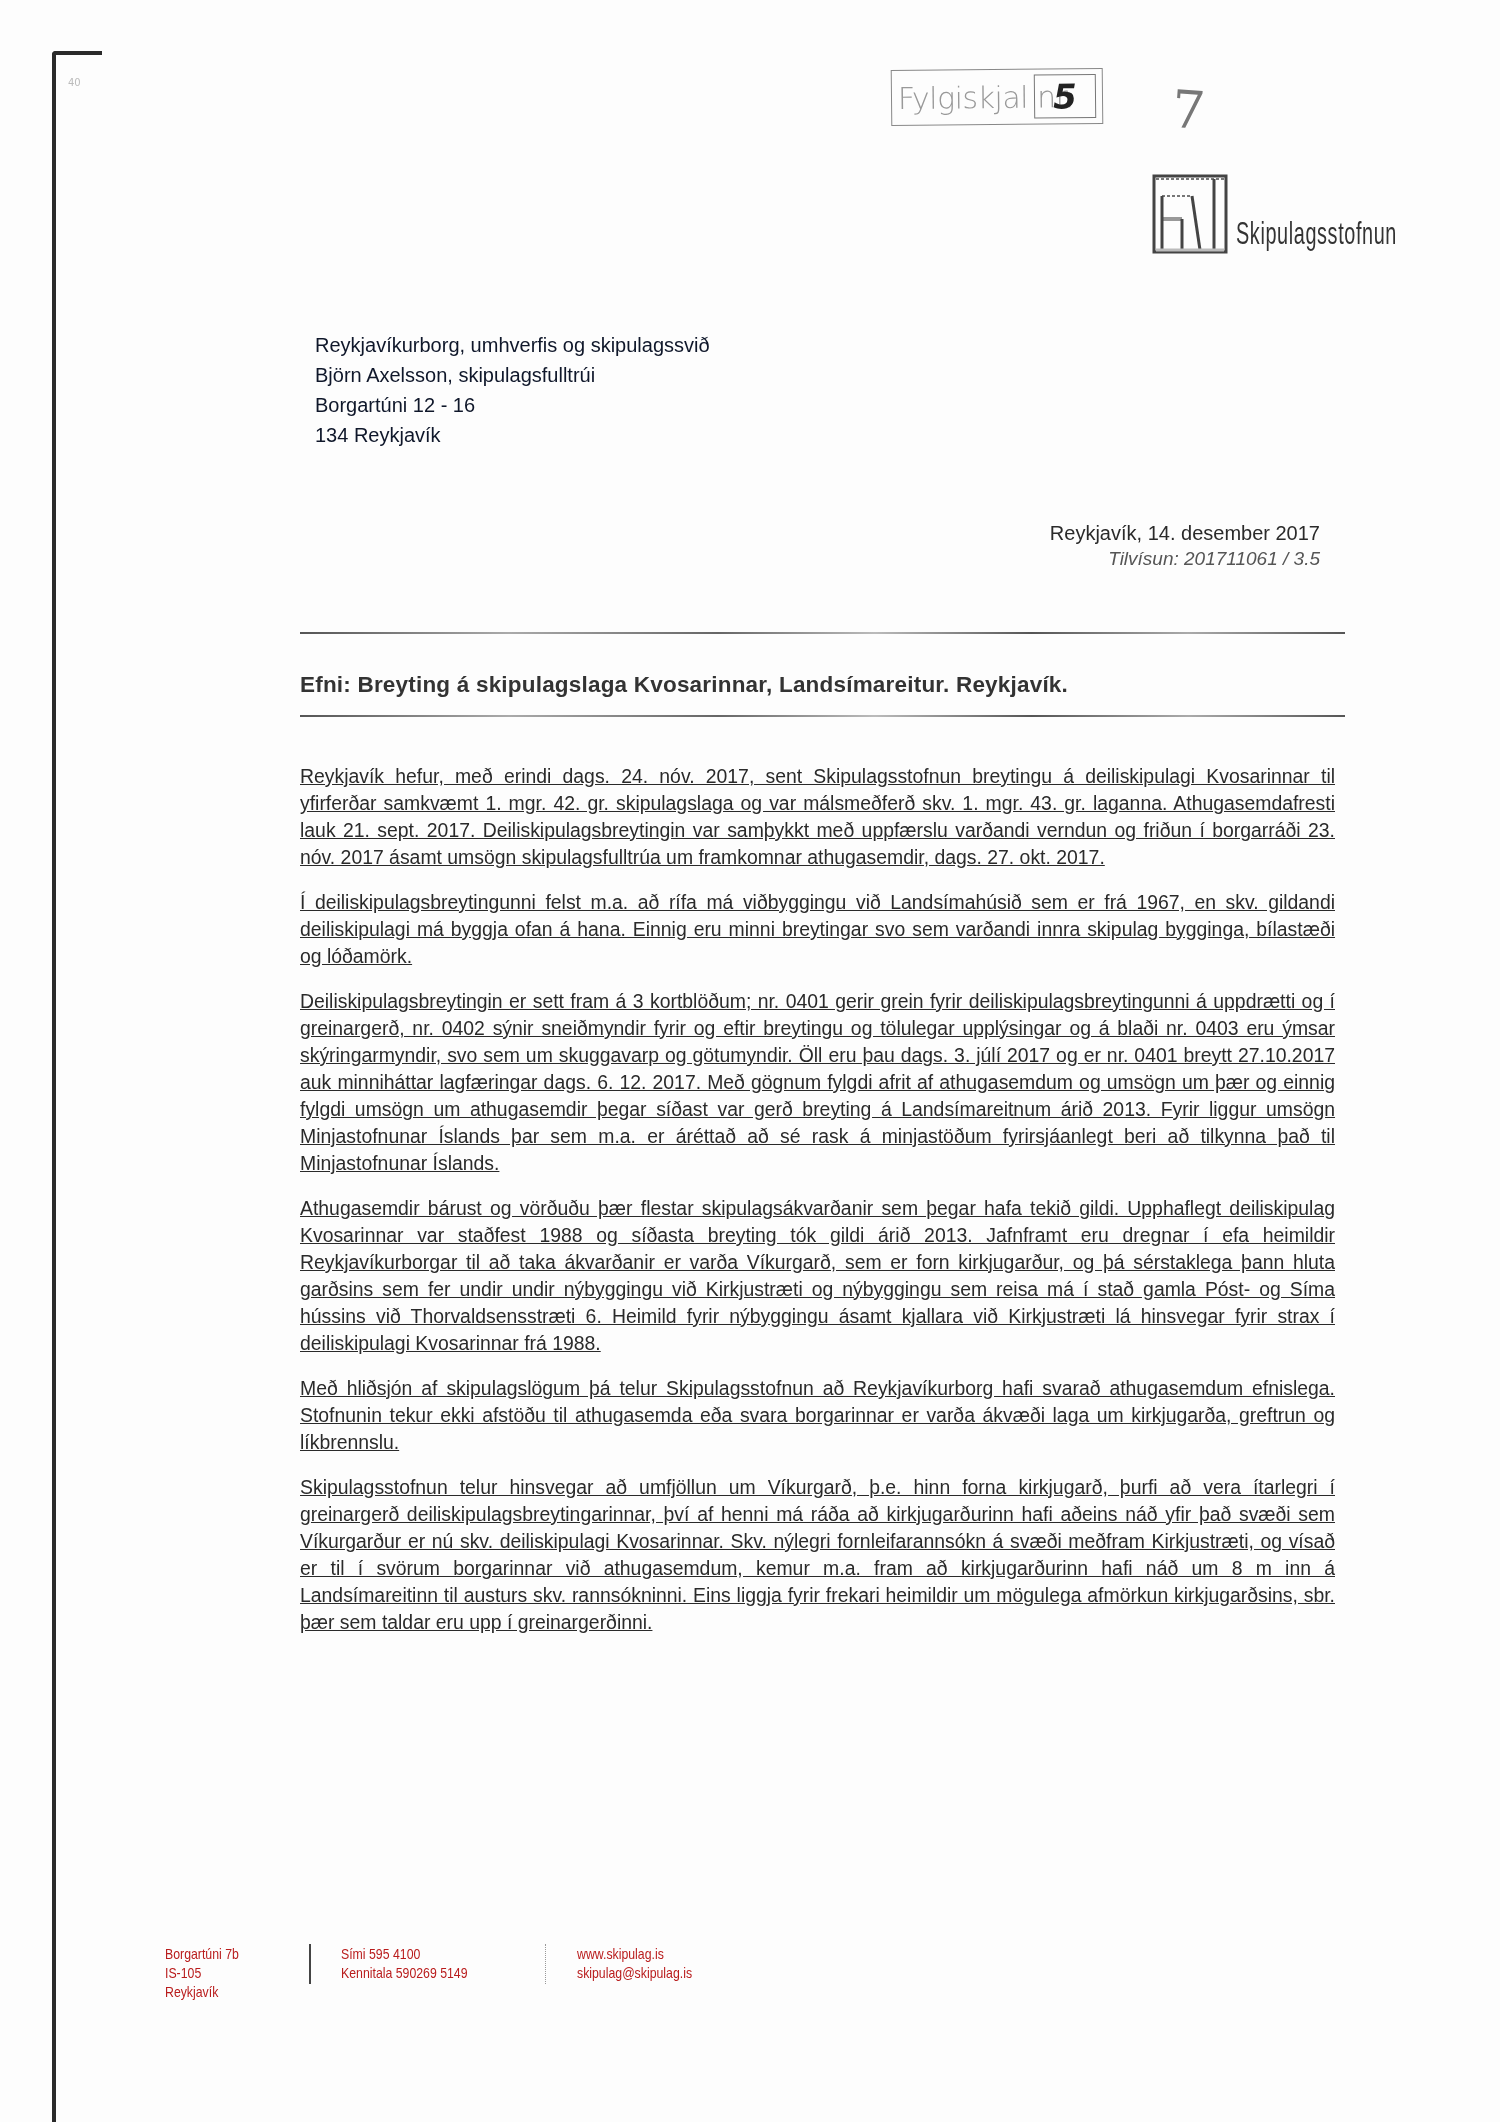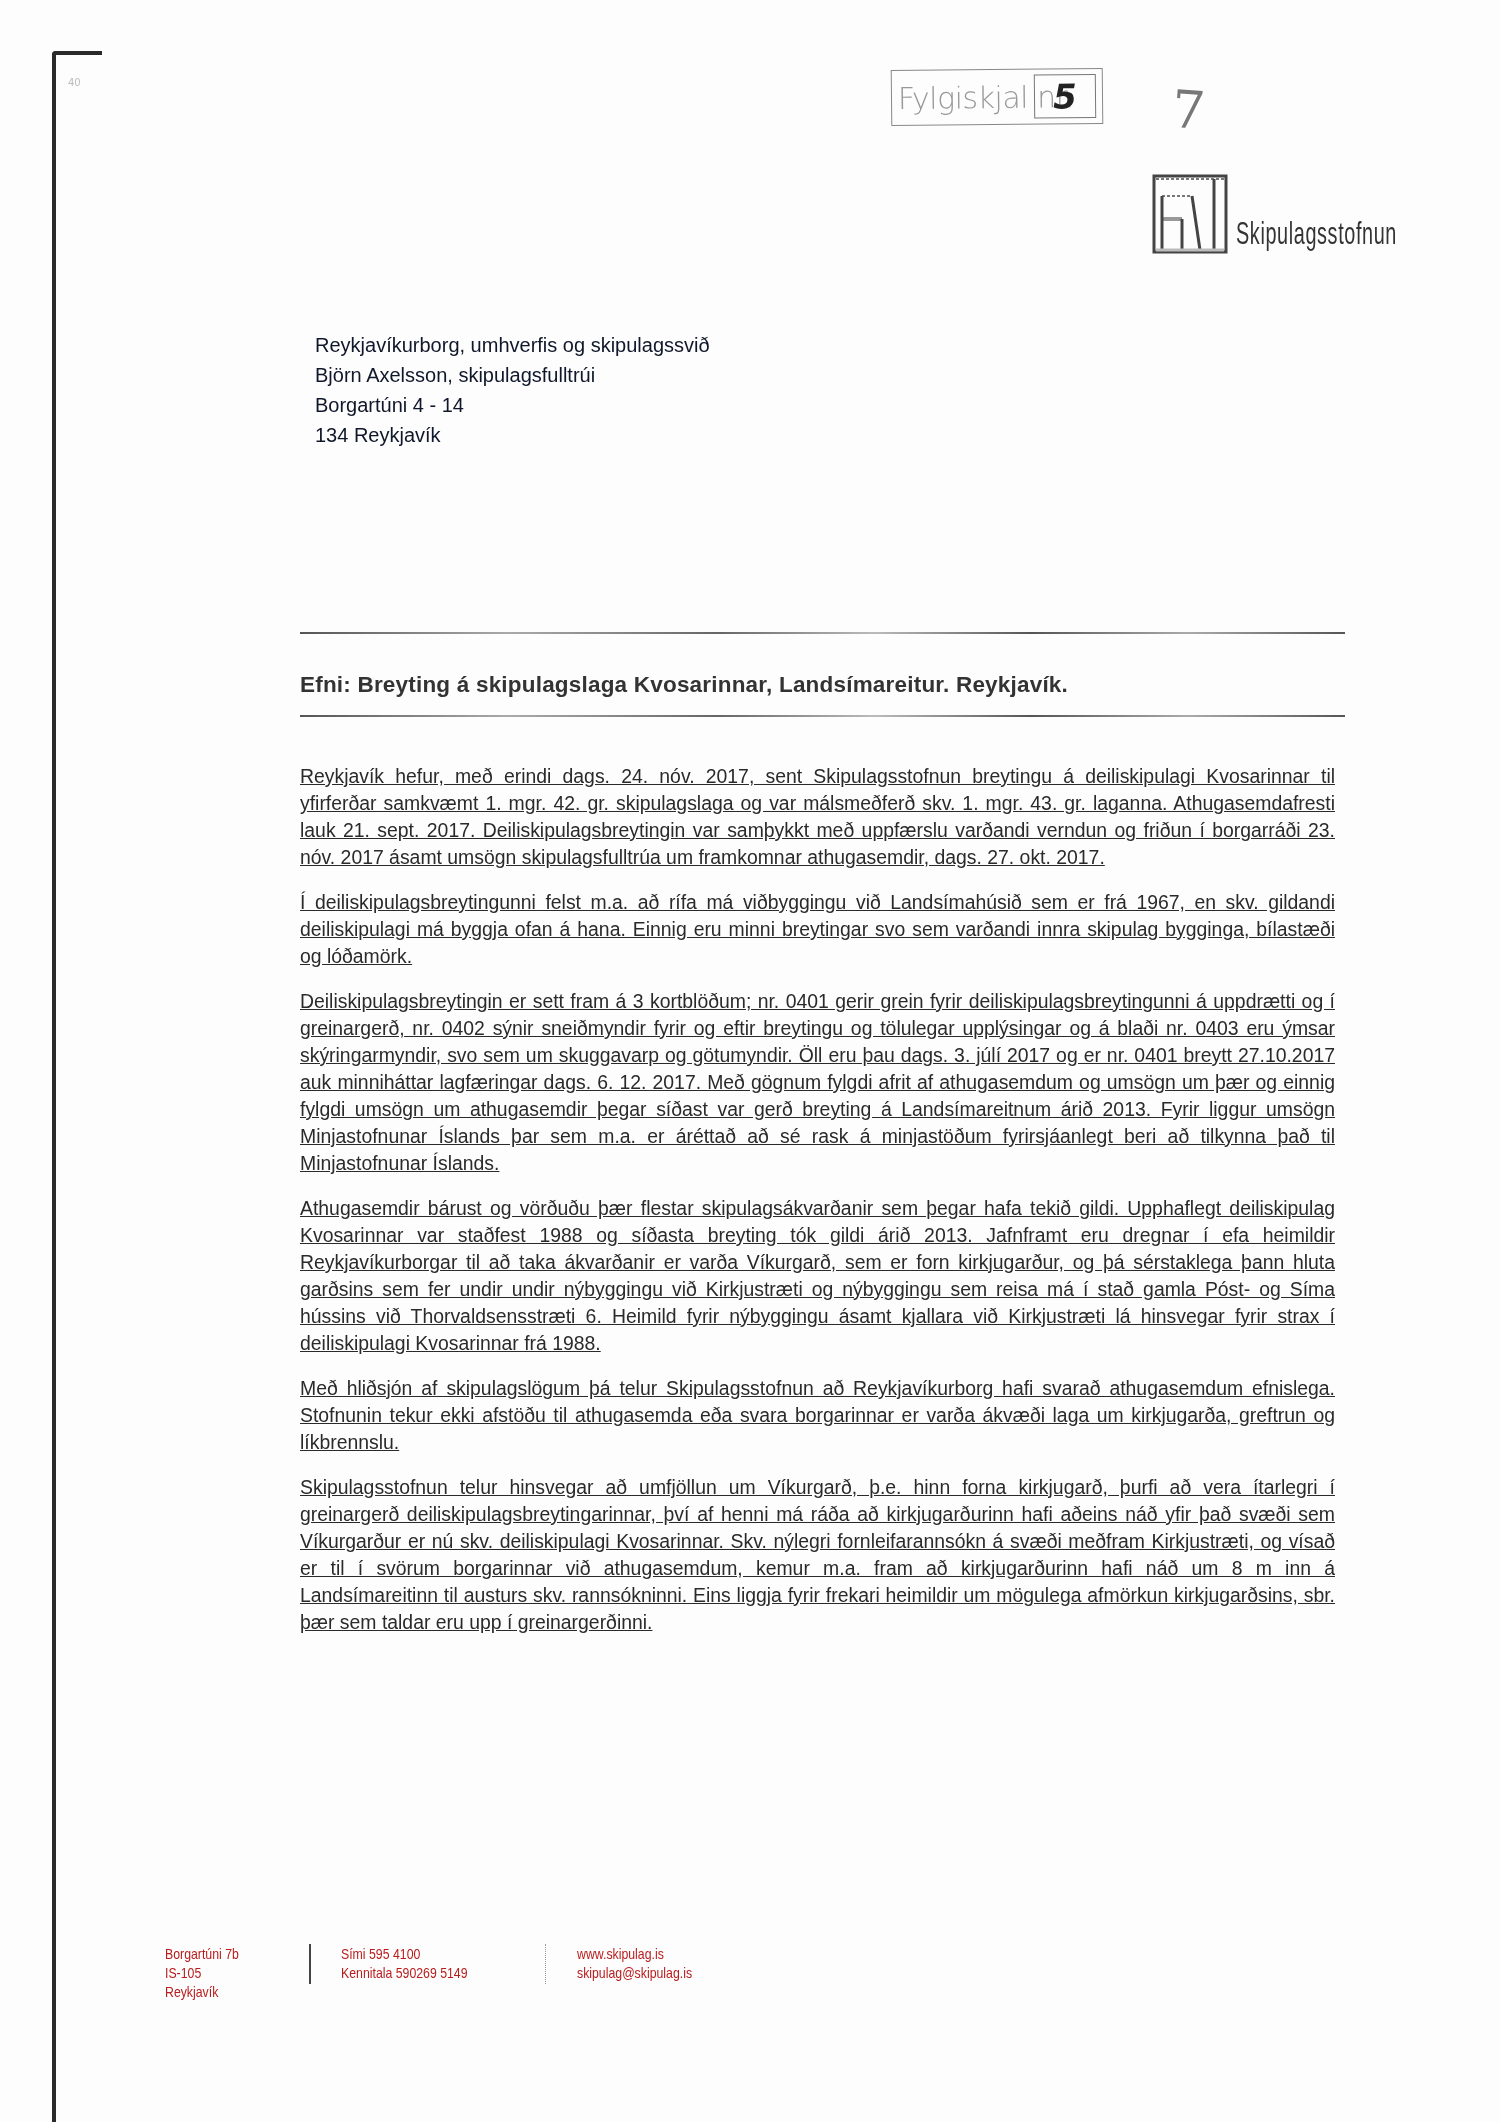--- a/index.html
+++ b/index.html
@@ -72,24 +72,28 @@
         <line x1="62" y1="5" x2="62" y2="76" stroke="#444" stroke-width="3"></line>
         <line x1="4" y1="76" x2="72" y2="76" stroke="#bbb" stroke-width="3"></line>
       </svg>
     </div>
     <span class="logo-text">Skipulagsstofnun</span>
   </div>
 
   <div class="recipient">
     <div>Reykjavíkurborg, umhverfis og skipulagssvið</div>
     <div>Björn Axelsson, skipulagsfulltrúi</div>
-    <div>Borgartúni 4 - 14</div>
+    <div>Borgartúni 12 - 16</div>
     <div>134 Reykjavík</div>
   </div>
 
+  <div class="date-block">
+    <div>Reykjavík, 14. desember 2017</div>
+    <div class="ref">Tilvísun: 201711061 / 3.5</div>
+  </div>
 
   <div class="rule top"></div>
   <div class="subject">Efni: Breyting á skipulagslaga Kvosarinnar, Landsímareitur. Reykjavík.</div>
   <div class="rule bottom"></div>
 
   <div class="body-text">
     <p>Reykjavík hefur, með erindi dags. 24. nóv. 2017, sent Skipulagsstofnun breytingu á deiliskipulagi Kvosarinnar til yfirferðar samkvæmt 1. mgr. 42. gr. skipulagslaga og var málsmeðferð skv. 1. mgr. 43. gr. laganna.  Athugasemdafresti lauk 21. sept. 2017. Deiliskipulagsbreytingin var samþykkt með uppfærslu varðandi verndun og friðun í borgarráði 23. nóv. 2017 ásamt umsögn skipulagsfulltrúa um framkomnar athugasemdir, dags. 27. okt. 2017.</p>
     <p>Í deiliskipulagsbreytingunni felst m.a. að rífa má viðbyggingu við Landsímahúsið sem er frá 1967, en skv. gildandi deiliskipulagi má byggja ofan á hana. Einnig eru minni breytingar svo sem varðandi innra skipulag bygginga, bílastæði og lóðamörk.</p>
     <p>Deiliskipulagsbreytingin er sett fram á 3 kortblöðum; nr. 0401 gerir grein fyrir deiliskipulagsbreytingunni á uppdrætti og í greinargerð, nr. 0402 sýnir sneiðmyndir fyrir og eftir breytingu og tölulegar upplýsingar og á blaði nr. 0403 eru ýmsar skýringarmyndir, svo sem um skuggavarp og götumyndir.  Öll eru þau dags. 3. júlí 2017 og er nr. 0401 breytt 27.10.2017 auk minniháttar lagfæringar dags. 6. 12. 2017. Með gögnum fylgdi afrit af athugasemdum og umsögn um þær og einnig fylgdi umsögn um athugasemdir þegar síðast var gerð breyting á Landsímareitnum árið 2013. Fyrir liggur umsögn Minjastofnunar Íslands þar sem m.a. er áréttað að sé rask á minjastöðum fyrirsjáanlegt beri að tilkynna það til Minjastofnunar Íslands.</p>
     <p>Athugasemdir bárust og vörðuðu þær flestar skipulagsákvarðanir sem þegar hafa tekið gildi. Upphaflegt deiliskipulag Kvosarinnar var staðfest 1988 og síðasta breyting  tók gildi árið 2013. Jafnframt eru dregnar í efa heimildir Reykjavíkurborgar til að taka ákvarðanir er varða Víkurgarð, sem er forn kirkjugarður, og þá sérstaklega þann hluta garðsins sem fer undir undir nýbyggingu við Kirkjustræti og nýbyggingu sem reisa má í stað gamla Póst- og Síma hússins við Thorvaldsensstræti 6. Heimild fyrir nýbyggingu ásamt kjallara við Kirkjustræti lá hinsvegar fyrir strax í deiliskipulagi Kvosarinnar frá 1988.</p>

